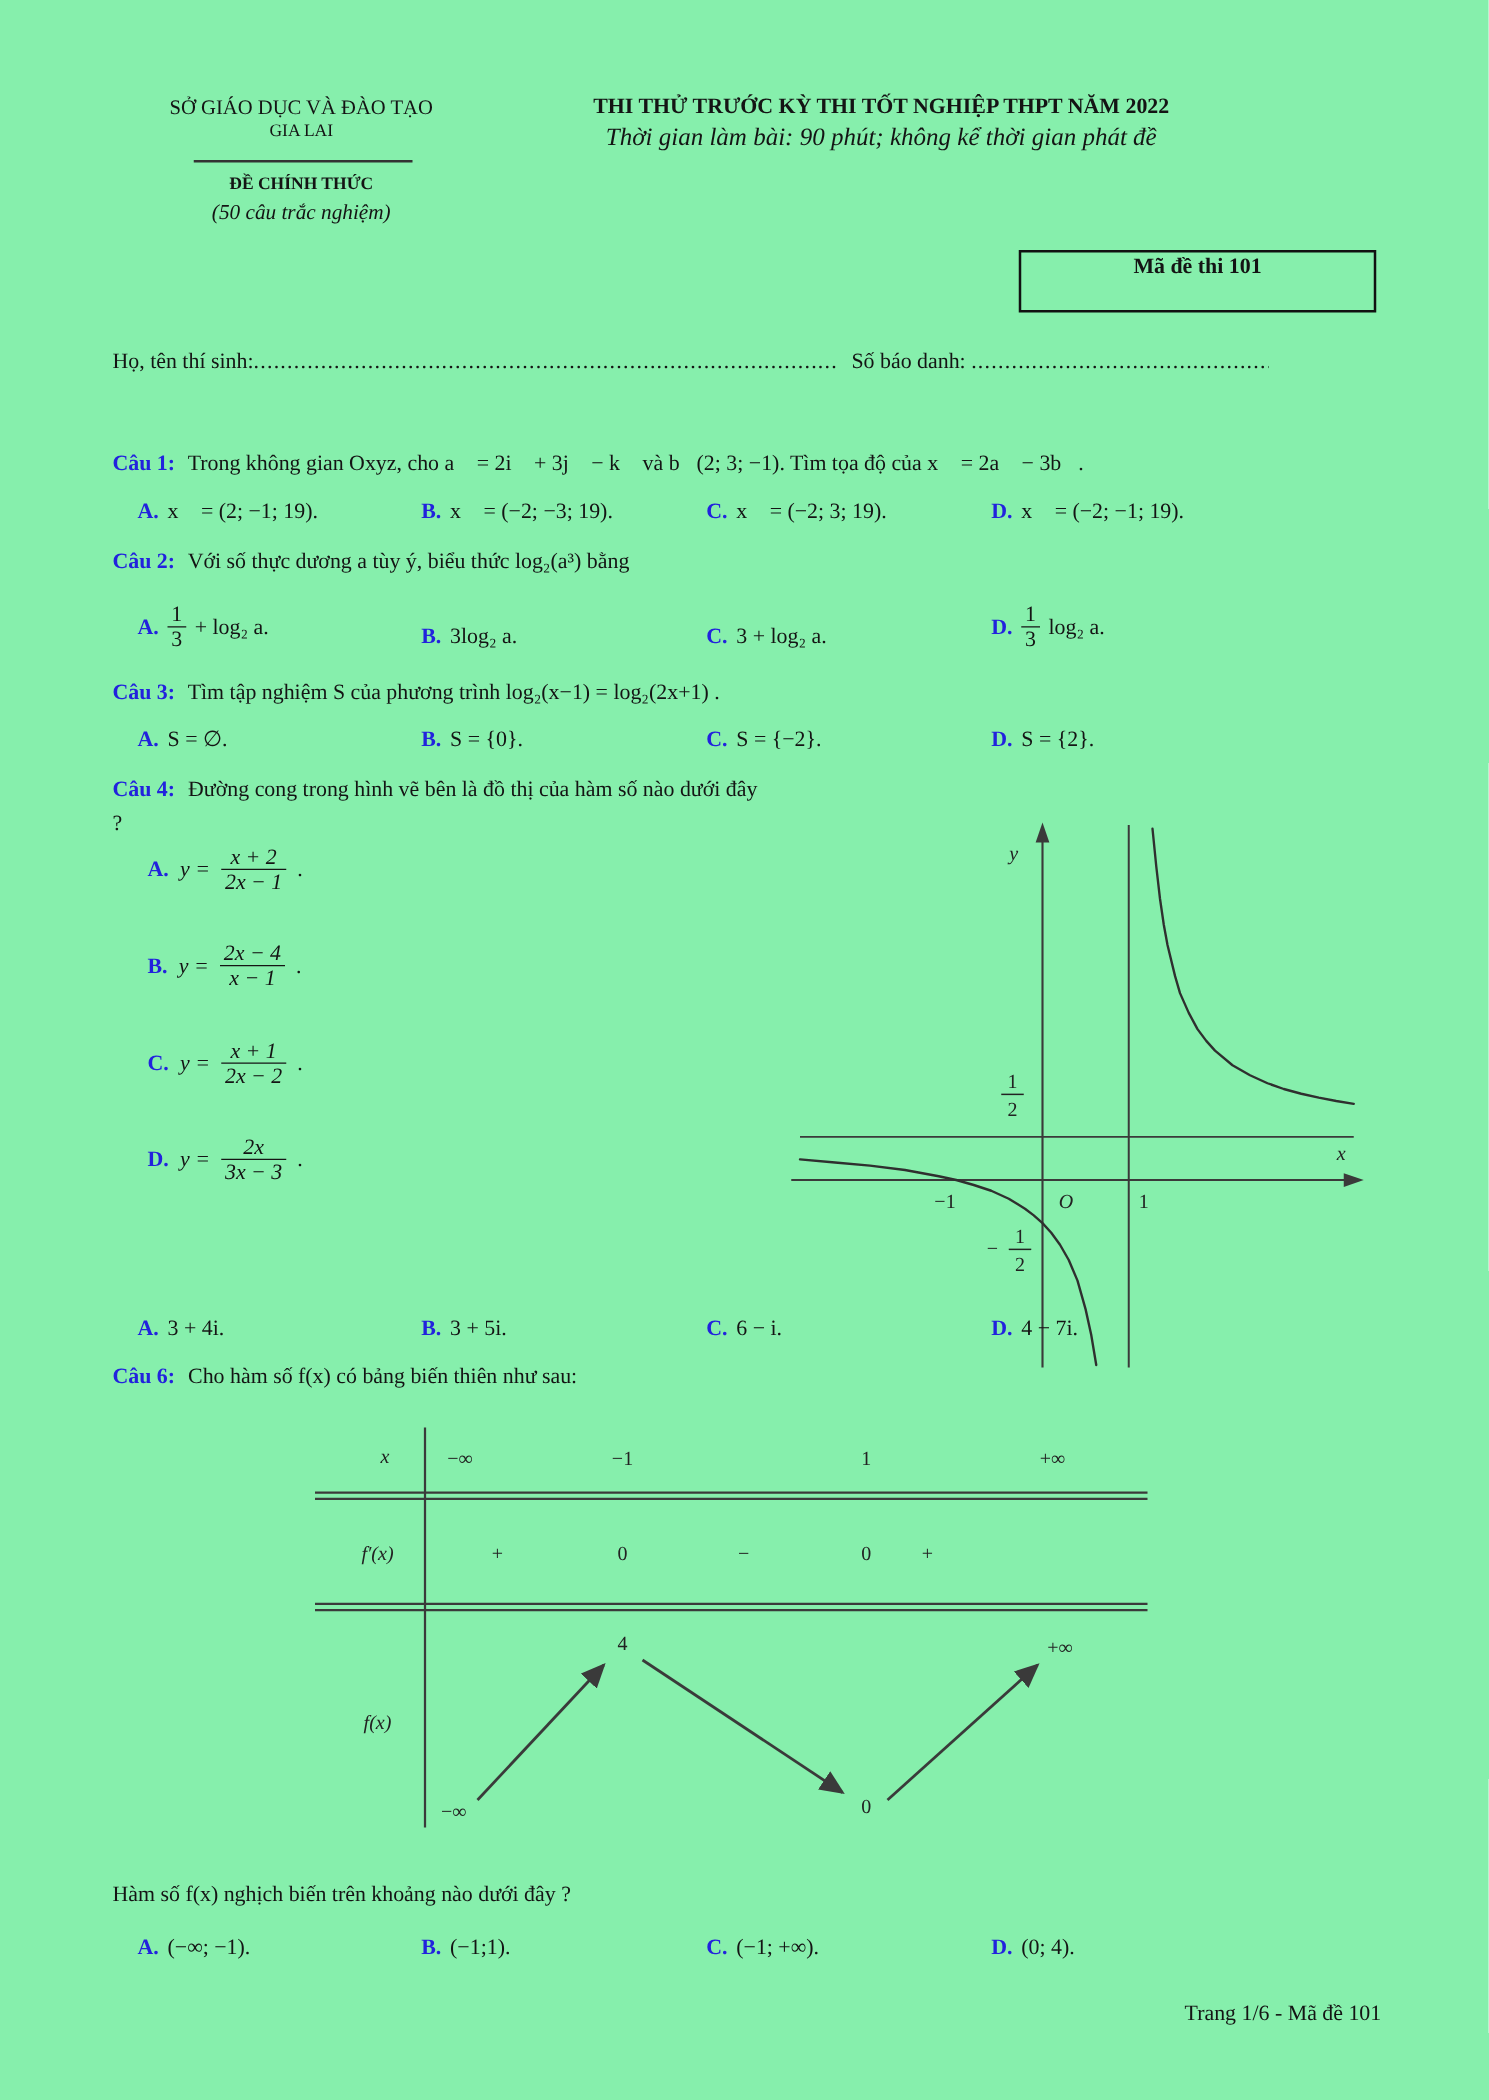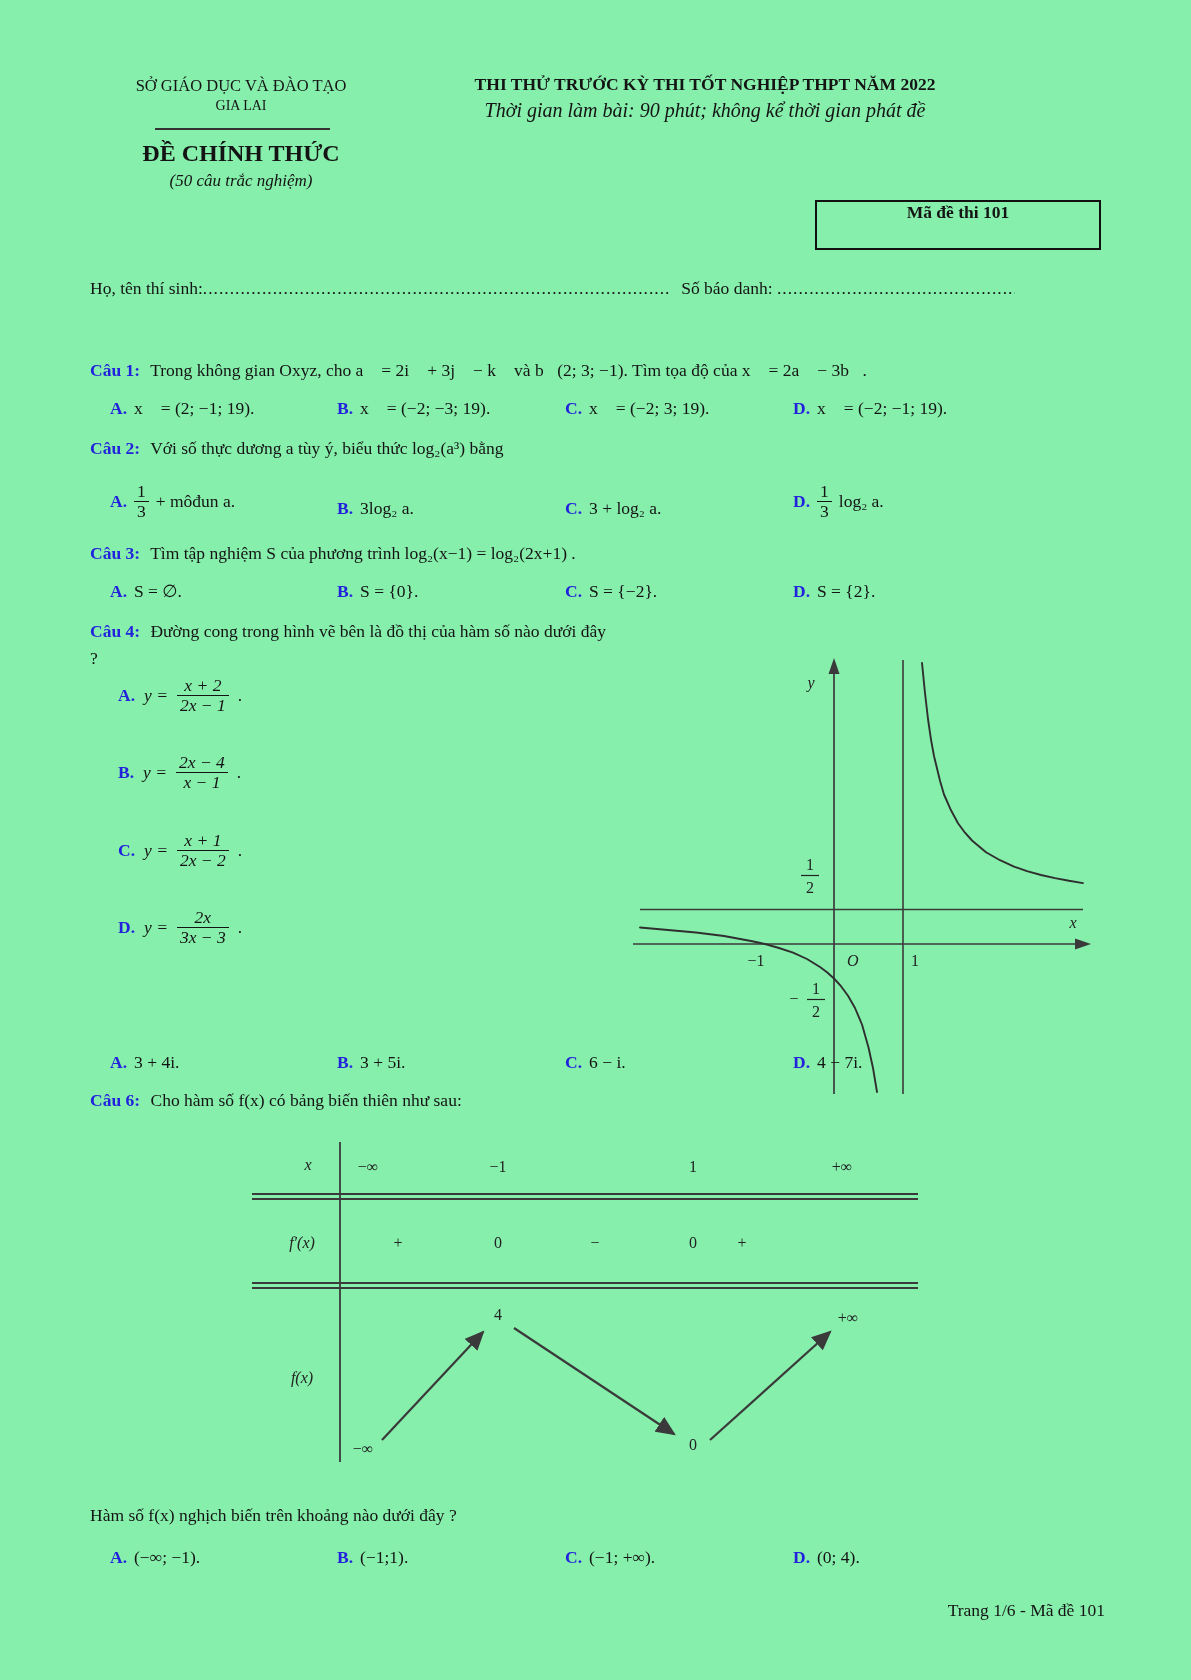--- a/index.html
+++ b/index.html
@@ -29,21 +29,21 @@
 </style>
 </head>
 <body>
 
 <div id="page">
 
   <div class="abs ctr" style="left:85px;top:76px;width:312px;">
     <div style="font-size:16.5px;">SỞ GIÁO DỤC VÀ ĐÀO TẠO</div>
     <div style="font-size:14px;margin-top:2px;">GIA LAI</div>
     <div class="rule abs" style="left:70px;top:52px;width:175px;"></div>
-    <div class="bold" style="font-size:24px;margin-top:26px;">ĐỀ CHÍNH THỨC</div>
+    <div class="bold" style="font-size:14px;margin-top:26px;">ĐỀ CHÍNH THỨC</div>
     <div class="it" style="font-size:17px;margin-top:4px;">(50 câu trắc nghiệm)</div>
   </div>
 
   <div class="abs ctr" style="left:395px;top:74px;width:620px;">
     <div class="bold" style="font-size:17.5px;">THI THỬ TRƯỚC KỲ THI TỐT NGHIỆP THPT NĂM 2022</div>
     <div class="it" style="font-size:20px;margin-top:4px;">Thời gian làm bài: 90 phút; không kể thời gian phát đề</div>
   </div>
 
   <div class="abs codebox" style="left:815px;top:200px;width:282px;height:46px;">
     <span class="bold" style="font-size:17.5px;">Mã đề thi 101</span>
@@ -82,21 +82,21 @@
     <span class="q-label">Câu 2:</span>
     <span class="q-text">Với số thực dương a tùy ý, biểu thức log₂(a³) bằng</span>
   </div>
   <div class="abs" style="left:0;top:472px;width:1191px;height:62px;">
     <div class="opt o1" style="top:10px;">
       <span class="opt-letter">A.</span>
       <span class="frac">
           <span class="fnum">1</span>
           <span class="fden">3</span>
         </span>
-      <span>+ môđun a.</span>
+      <span>+ log₂ a.</span>
     </div>
     <div class="opt o2" style="top:26px;">
         <span class="opt-letter">B.</span>
         <span>3log₂ a.</span>
       </div>
     <div class="opt o3" style="top:26px;">
         <span class="opt-letter">C.</span>
         <span>3 + log₂ a.</span>
       </div>
     <div class="opt o4" style="top:10px;">

